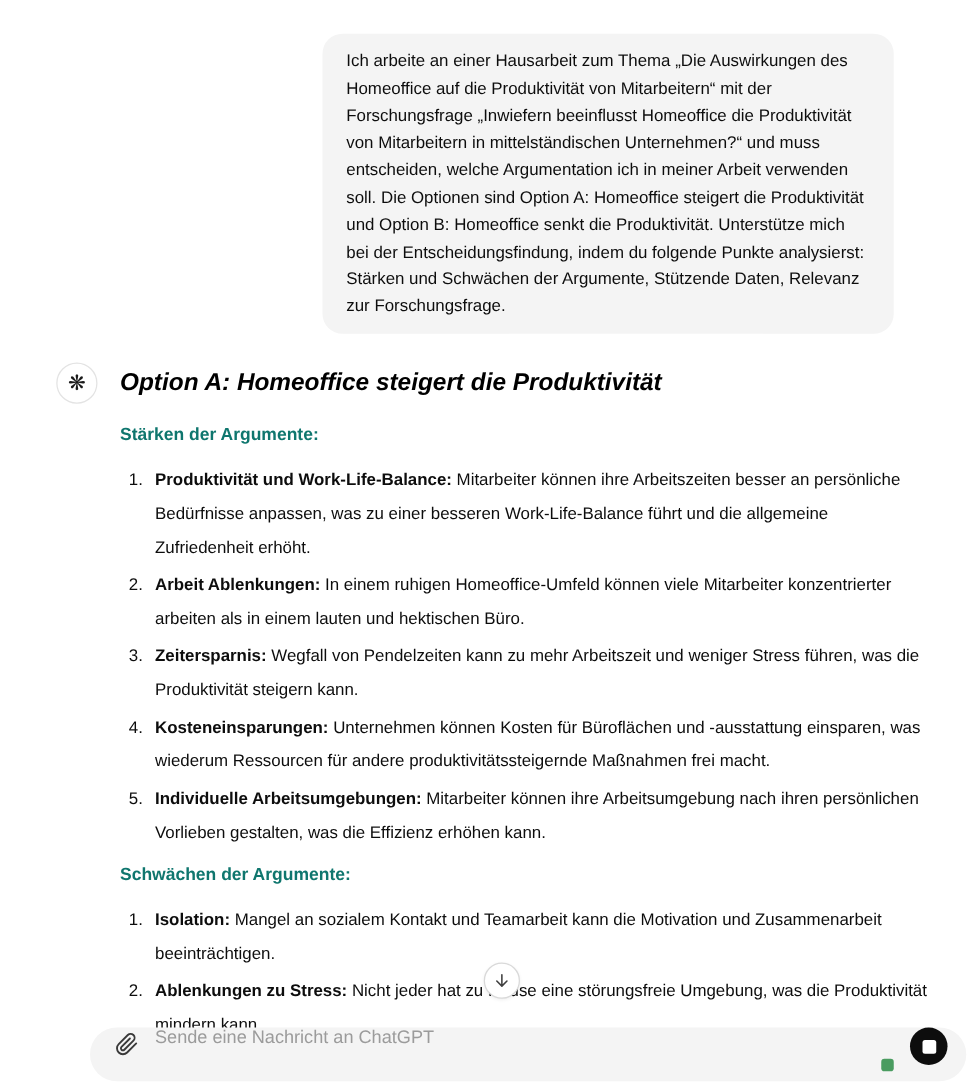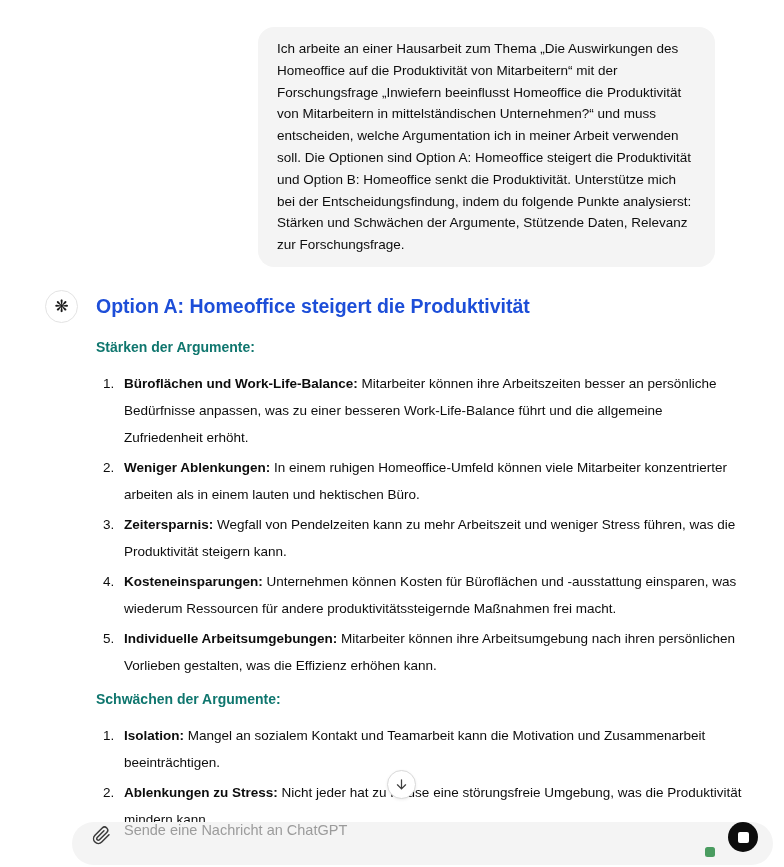--- a/index.html
+++ b/index.html
@@ -12,21 +12,21 @@
                  background:#f4f4f4; border-radius:16px; padding:11px 19px;
                  font-size:13.5px; line-height:21.8px; color:#0d0d0d; }
 
   
   .assistant { position:absolute; top:290px; left:45px; right:40px; }
   .assistant-header { display:flex; align-items:center; }
   .avatar { width:33px; height:33px; border-radius:50%; background:#fff;
             border:1px solid #e3e3e3; display:flex; align-items:center;
             justify-content:center; flex:0 0 33px; }
   .avatar .logo { font-size:17px; color:#1a1a1a; line-height:1; }
-  .heading { margin-left:18px; font-size:19.5px; font-weight:700; color:#1d4ed8; }
+  .heading { margin-left:18px; font-size:19.5px; font-weight:700; color:#000000;font-style:italic; }
 
   .assistant-body { margin-left:51px; margin-top:14px; }
   .subhead { font-weight:700; font-size:14px; line-height:21px; margin-bottom:12px; color:#0f766e; }
   ol.args { list-style:none; counter-reset:item; margin:0 0 10px 0; padding:0 0 0 28px; }
   ol.args li { counter-increment:item; position:relative; font-size:13.5px;
                line-height:27px; margin-bottom:3px; color:#0d0d0d; }
   ol.args li::before { content: counter(item) "."; position:absolute; left:-21px; }
   ol.args li b { font-weight:700; }
 
   
@@ -66,22 +66,22 @@
     <div class="assistant-header">
       <div class="avatar">
         <span class="logo">❋</span>
       </div>
       <div class="heading">Option A: Homeoffice steigert die Produktivität</div>
     </div>
 
     <div class="assistant-body">
       <div class="subhead">Stärken der Argumente:</div>
       <ol class="args">
-        <li><b>Büroflächen und Work-Life-Balance:</b> <span>Mitarbeiter können ihre Arbeitszeiten besser an persönliche Bedürfnisse anpassen, was zu einer besseren Work-Life-Balance führt und die allgemeine Zufriedenheit erhöht.</span></li>
-        <li><b>Weniger Ablenkungen:</b> <span>In einem ruhigen Homeoffice-Umfeld können viele Mitarbeiter konzentrierter arbeiten als in einem lauten und hektischen Büro.</span></li>
+        <li><b>Produktivität und Work-Life-Balance:</b> <span>Mitarbeiter können ihre Arbeitszeiten besser an persönliche Bedürfnisse anpassen, was zu einer besseren Work-Life-Balance führt und die allgemeine Zufriedenheit erhöht.</span></li>
+        <li><b>Arbeit Ablenkungen:</b> <span>In einem ruhigen Homeoffice-Umfeld können viele Mitarbeiter konzentrierter arbeiten als in einem lauten und hektischen Büro.</span></li>
         <li><b>Zeitersparnis:</b> <span>Wegfall von Pendelzeiten kann zu mehr Arbeitszeit und weniger Stress führen, was die Produktivität steigern kann.</span></li>
         <li><b>Kosteneinsparungen:</b> <span>Unternehmen können Kosten für Büroflächen und -ausstattung einsparen, was wiederum Ressourcen für andere produktivitätssteigernde Maßnahmen frei macht.</span></li>
         <li><b>Individuelle Arbeitsumgebungen:</b> <span>Mitarbeiter können ihre Arbeitsumgebung nach ihren persönlichen Vorlieben gestalten, was die Effizienz erhöhen kann.</span></li>
       </ol>
 
       <div class="subhead">Schwächen der Argumente:</div>
       <ol class="args">
         <li><b>Isolation:</b> <span>Mangel an sozialem Kontakt und Teamarbeit kann die Motivation und Zusammenarbeit beeinträchtigen.</span></li>
         <li><b>Ablenkungen zu Stress:</b> <span>Nicht jeder hat zu Hause eine störungsfreie Umgebung, was die Produktivität mindern kann.</span></li>
       </ol>

